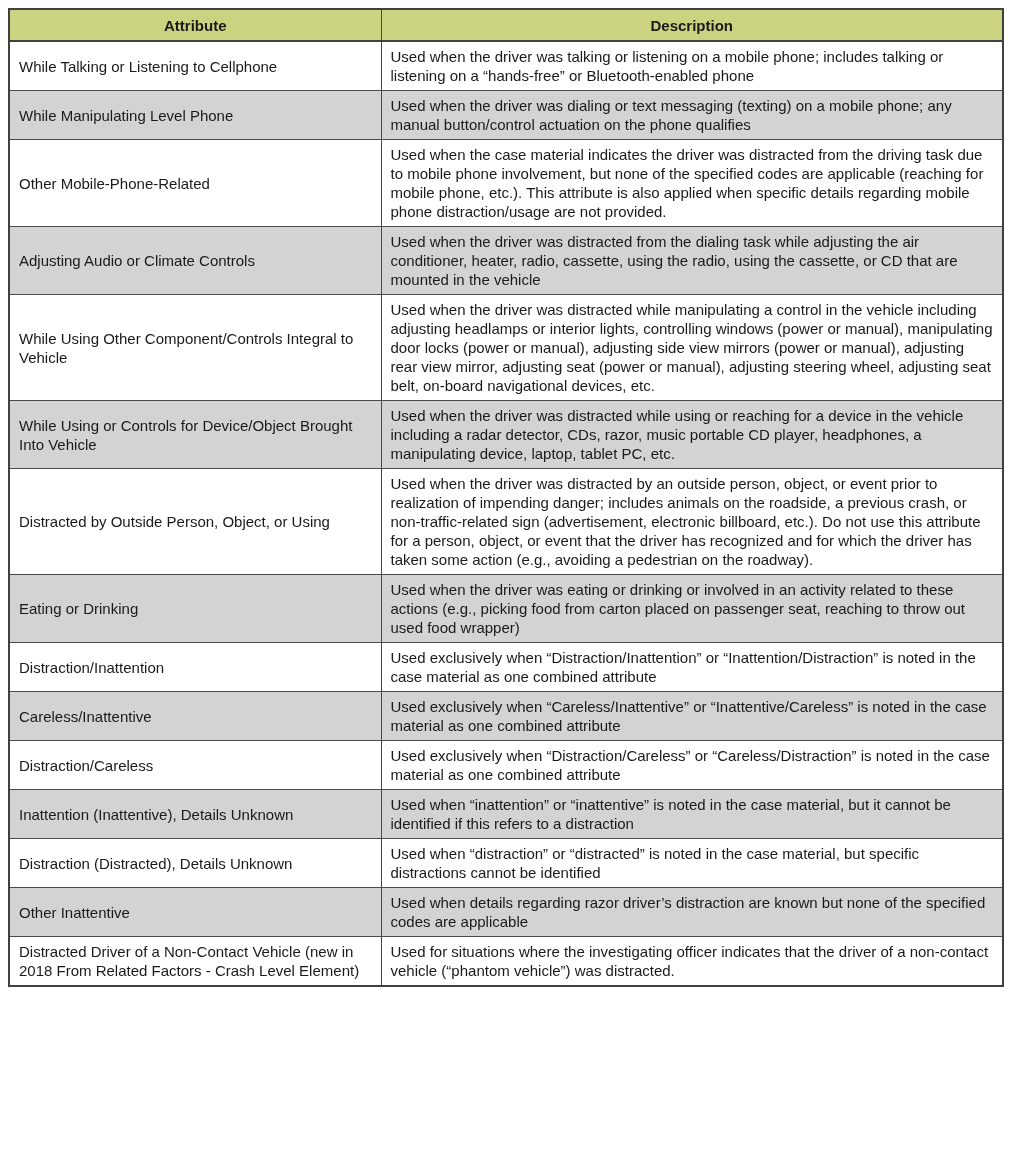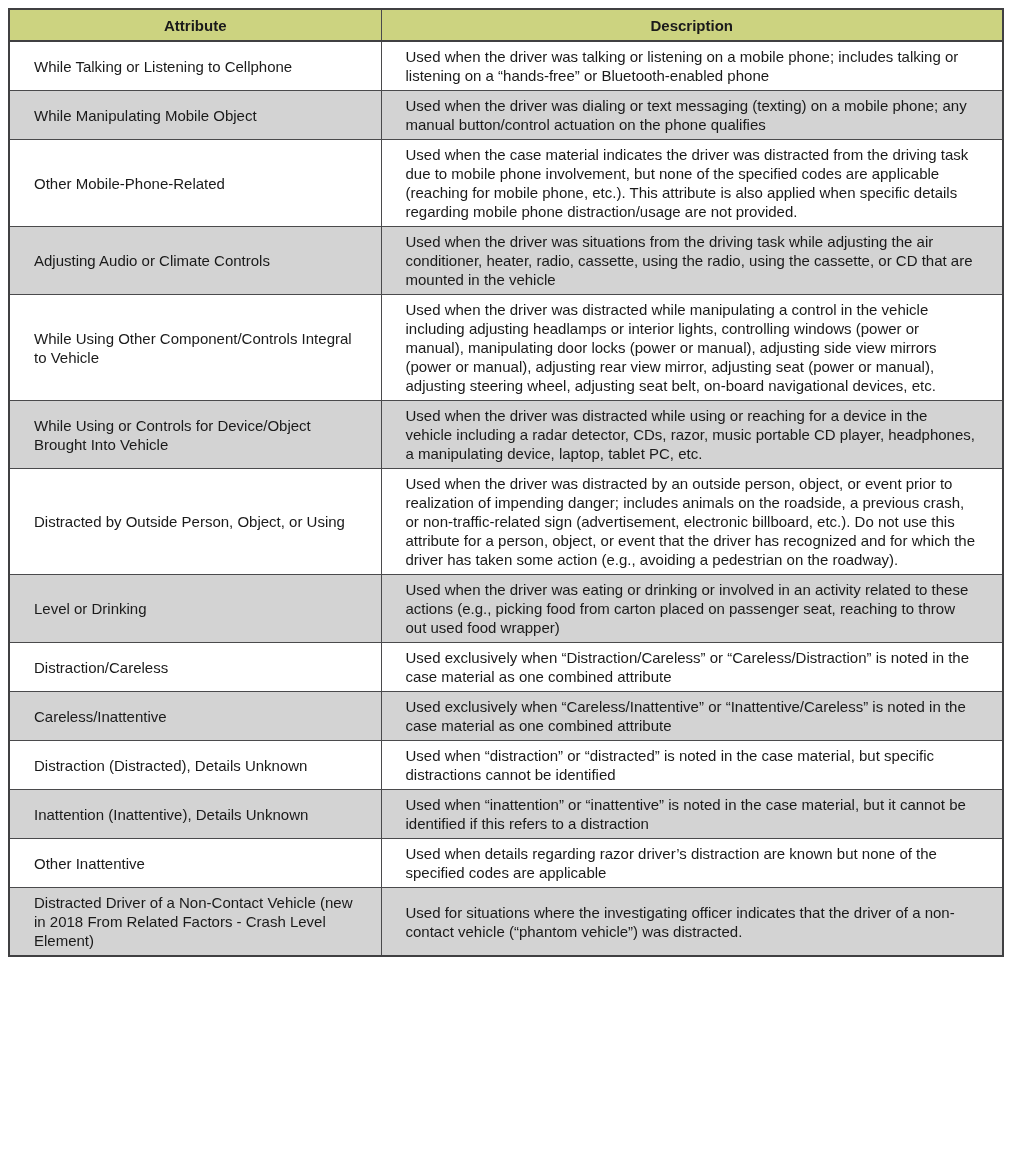--- a/index.html
+++ b/index.html
@@ -21,21 +21,21 @@
     width: 994px;
     border: 2px solid #404042;
     background: #ffffff;
   }
   table.attr-table th,
   table.attr-table td {
     border: 1px solid #4a4a4c;
     font-size: 15px;
     line-height: 19px;
     color: #1a1a1a;
-    padding: 5px 24px;
+    padding: 5px 9px;
     vertical-align: middle;
     word-wrap: break-word;
   }
   table.attr-table th {
     background: #ccd380;
     font-weight: bold;
     text-align: center;
     height: 20px;
     border-bottom: 2px solid #404042;
   }
@@ -58,62 +58,66 @@
         <th>Attribute</th>
         <th>Description</th>
       </tr>
     </thead>
     <tbody id="table-body">
         <tr>
           <td>While Talking or Listening to Cellphone</td>
           <td>Used when the driver was talking or listening on a mobile phone; includes talking or listening on a “hands-free” or Bluetooth-enabled phone</td>
         </tr>
         <tr>
-          <td>While Manipulating Mobile Object</td>
+          <td>While Manipulating Level Phone</td>
           <td>Used when the driver was dialing or text messaging (texting) on a mobile phone; any manual button/control actuation on the phone qualifies</td>
         </tr>
         <tr>
           <td>Other Mobile-Phone-Related</td>
           <td>Used when the case material indicates the driver was distracted from the driving task due to mobile phone involvement, but none of the specified codes are applicable (reaching for mobile phone, etc.). This attribute is also applied when specific details regarding mobile phone distraction/usage are not provided.</td>
         </tr>
         <tr>
           <td>Adjusting Audio or Climate Controls</td>
-          <td>Used when the driver was situations from the driving task while adjusting the air conditioner, heater, radio, cassette, using the radio, using the cassette, or CD that are mounted in the vehicle</td>
+          <td>Used when the driver was distracted from the dialing task while adjusting the air conditioner, heater, radio, cassette, using the radio, using the cassette, or CD that are mounted in the vehicle</td>
         </tr>
         <tr>
           <td>While Using Other Component/Controls Integral to Vehicle</td>
           <td>Used when the driver was distracted while manipulating a control in the vehicle including adjusting headlamps or interior lights, controlling windows (power or manual), manipulating door locks (power or manual), adjusting side view mirrors (power or manual), adjusting rear view mirror, adjusting seat (power or manual), adjusting steering wheel, adjusting seat belt, on-board navigational devices, etc.</td>
         </tr>
         <tr>
           <td>While Using or Controls for Device/Object Brought Into Vehicle</td>
           <td>Used when the driver was distracted while using or reaching for a device in the vehicle including a radar detector, CDs, razor, music portable CD player, headphones, a manipulating device, laptop, tablet PC, etc.</td>
         </tr>
         <tr>
           <td>Distracted by Outside Person, Object, or Using</td>
           <td>Used when the driver was distracted by an outside person, object, or event prior to realization of impending danger; includes animals on the roadside, a previous crash, or non-traffic-related sign (advertisement, electronic billboard, etc.). Do not use this attribute for a person, object, or event that the driver has recognized and for which the driver has taken some action (e.g., avoiding a pedestrian on the roadway).</td>
         </tr>
         <tr>
-          <td>Level or Drinking</td>
+          <td>Eating or Drinking</td>
           <td>Used when the driver was eating or drinking or involved in an activity related to these actions (e.g., picking food from carton placed on passenger seat, reaching to throw out used food wrapper)</td>
+        </tr>
+        <tr>
+          <td>Distraction/Inattention</td>
+          <td>Used exclusively when “Distraction/Inattention” or “Inattention/Distraction” is noted in the case material as one combined attribute</td>
+        </tr>
+        <tr>
+          <td>Careless/Inattentive</td>
+          <td>Used exclusively when “Careless/Inattentive” or “Inattentive/Careless” is noted in the case material as one combined attribute</td>
         </tr>
         <tr>
           <td>Distraction/Careless</td>
           <td>Used exclusively when “Distraction/Careless” or “Careless/Distraction” is noted in the case material as one combined attribute</td>
         </tr>
         <tr>
-          <td>Careless/Inattentive</td>
-          <td>Used exclusively when “Careless/Inattentive” or “Inattentive/Careless” is noted in the case material as one combined attribute</td>
+          <td>Inattention (Inattentive), Details Unknown</td>
+          <td>Used when “inattention” or “inattentive” is noted in the case material, but it cannot be identified if this refers to a distraction</td>
         </tr>
         <tr>
           <td>Distraction (Distracted), Details Unknown</td>
           <td>Used when “distraction” or “distracted” is noted in the case material, but specific distractions cannot be identified</td>
-        </tr>
-        <tr>
-          <td>Inattention (Inattentive), Details Unknown</td>
-          <td>Used when “inattention” or “inattentive” is noted in the case material, but it cannot be identified if this refers to a distraction</td>
         </tr>
         <tr>
           <td>Other Inattentive</td>
           <td>Used when details regarding razor driver’s distraction are known but none of the specified codes are applicable</td>
         </tr>
         <tr>
           <td>Distracted Driver of a Non-Contact Vehicle (new in 2018 From Related Factors - Crash Level Element)</td>
           <td>Used for situations where the investigating officer indicates that the driver of a non-contact vehicle (“phantom vehicle”) was distracted.</td>
         </tr>
       </tbody>

